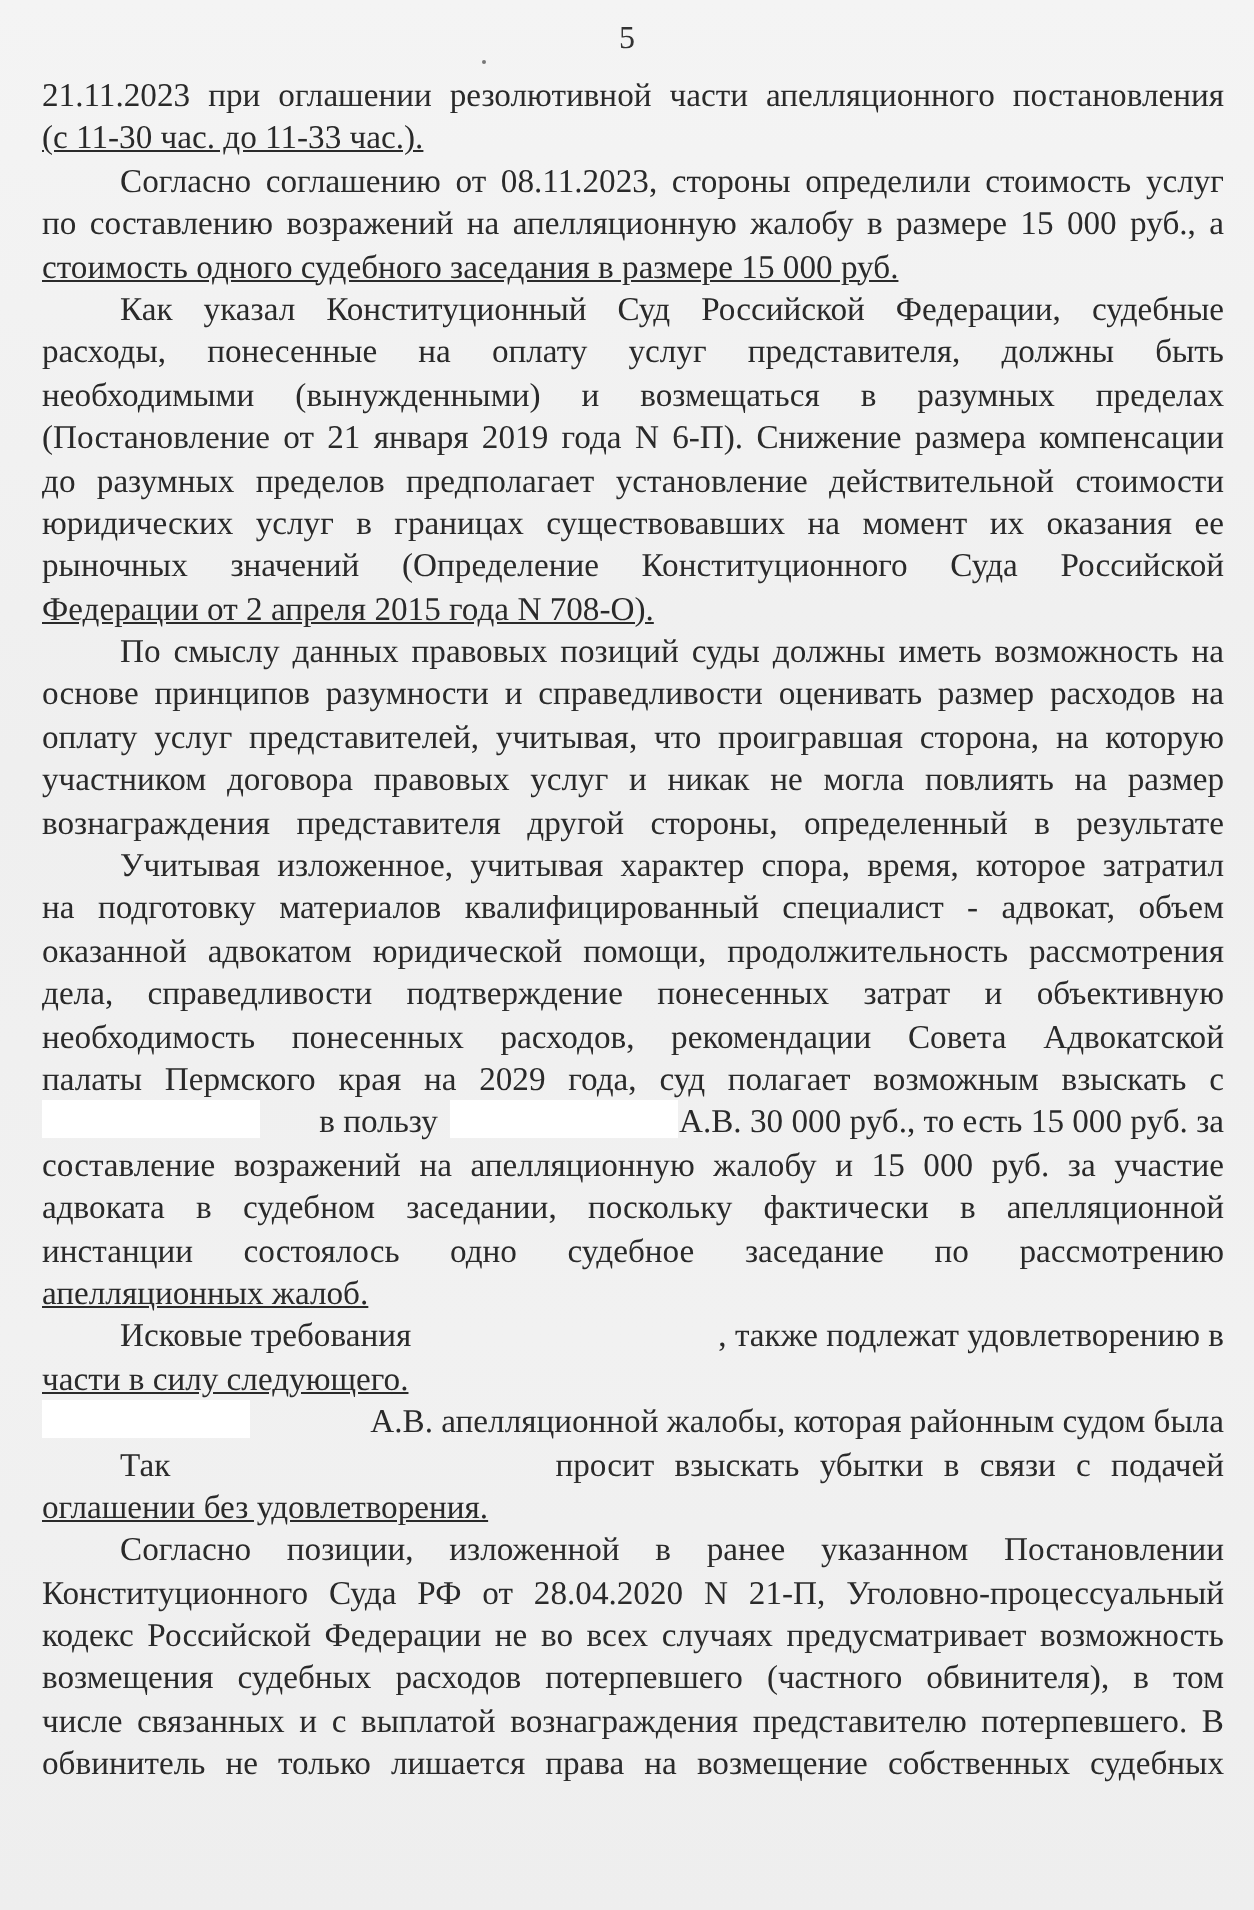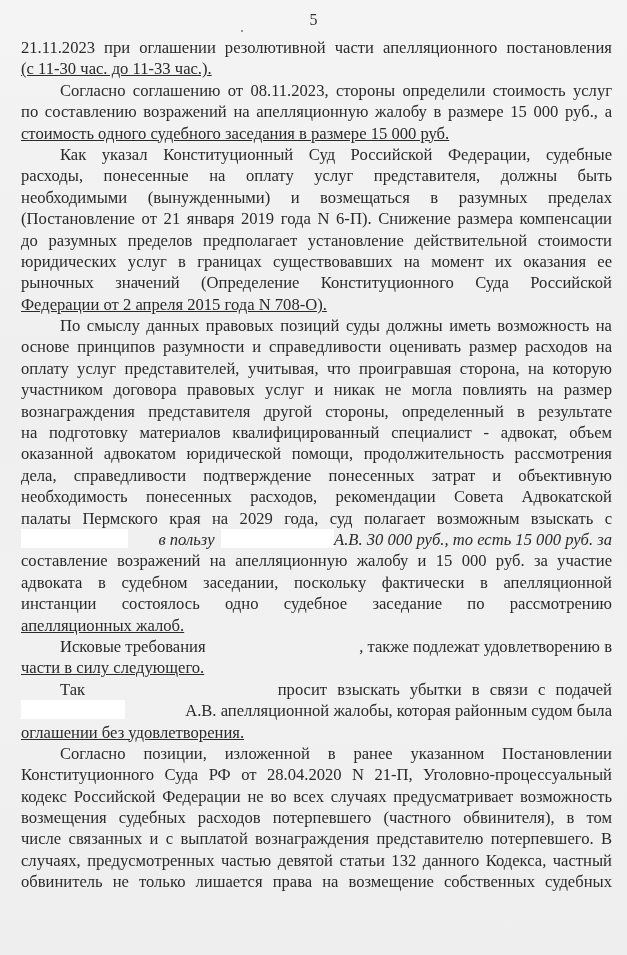--- a/index.html
+++ b/index.html
@@ -110,26 +110,27 @@
 
     <div class="para">
       <span class="line ind">По смыслу данных правовых позиций суды должны иметь возможность на</span>
       <span class="line">основе принципов разумности и справедливости оценивать размер расходов на</span>
       <span class="line">оплату услуг представителей, учитывая, что проигравшая сторона, на которую</span>
       <span class="line">участником договора правовых услуг и никак не могла повлиять на размер</span>
       <span class="line">вознаграждения представителя другой стороны, определенный в результате</span>
     </div>
 
     <div class="para">
+      <span class="line ind">Учитывая изложенное, учитывая характер спора, время, которое затратил</span>
       <span class="line">на подготовку материалов квалифицированный специалист - адвокат, объем</span>
       <span class="line">оказанной адвокатом юридической помощи, продолжительность рассмотрения</span>
       <span class="line">дела, справедливости подтверждение понесенных затрат и объективную</span>
       <span class="line">необходимость понесенных расходов, рекомендации Совета Адвокатской</span>
       <span class="line">палаты Пермского края на 2029 года, суд полагает возможным взыскать с</span>
-      <span class="line" style="display:flex;justify-content:flex-start;text-align:left;font-style:italic;">
+      <span class="line" style="display:flex;justify-content:flex-start;text-align:left;">
         <span class="redact" style="width:118px;margin-left:-6px;"></span>
         <span style="margin-left:30px;">в пользу</span>
         <span class="redact" style="width:118px;margin-left:6px;"></span>
         <span style="margin-left:auto;">А.В. 30 000 руб., то есть 15 000 руб. за</span>
       </span>
       <span class="line">составление возражений на апелляционную жалобу и 15 000 руб. за участие</span>
       <span class="line">адвоката в судебном заседании, поскольку фактически в апелляционной</span>
       <span class="line">инстанции состоялось одно судебное заседание по рассмотрению</span>
       <span class="line last">апелляционных жалоб.</span>
     </div>
@@ -137,37 +138,36 @@
     <div class="para">
       <span class="line ind" style="display:flex;text-align:left;">
         <span>Исковые требования</span>
         <span class="redact" style="width:150px;margin-left:4px;background:transparent;"></span>
         <span style="margin-left:auto;">, также подлежат удовлетворению в</span>
       </span>
       <span class="line last">части в силу следующего.</span>
     </div>
 
     <div class="para">
+      <span class="line" style="display:flex;text-align:left;">
+        <span class="redact" style="width:110px;margin-left:-6px;"></span>
+        <span style="margin-left:auto;">А.В. апелляционной жалобы, которая районным судом была</span>
+      </span>
       <span class="line ind" style="display:flex;text-align:left;">
         <span>Так</span>
         <span class="redact" style="width:150px;margin-left:8px;background:transparent;"></span>
         <span style="margin-left:auto;word-spacing:6px;">просит взыскать убытки в связи с подачей</span>
-      </span>
-      <span class="line" style="display:flex;text-align:left;">
-        <span class="redact" style="width:110px;margin-left:-6px;"></span>
-        <span style="margin-left:auto;">А.В. апелляционной жалобы, которая районным судом была</span>
       </span>
       <span class="line last">оглашении без удовлетворения.</span>
     </div>
 
     <div class="para">
       <span class="line ind">Согласно позиции, изложенной в ранее указанном Постановлении</span>
       <span class="line">Конституционного Суда РФ от 28.04.2020 N 21-П, Уголовно-процессуальный</span>
       <span class="line">кодекс Российской Федерации не во всех случаях предусматривает возможность</span>
       <span class="line">возмещения судебных расходов потерпевшего (частного обвинителя), в том</span>
       <span class="line">числе связанных и с выплатой вознаграждения представителю потерпевшего. В</span>
-      <span class="line">случаях, предусмотренных частью девятой статьи 132 данного Кодекса, частный</span>
       <span class="line">обвинитель не только лишается права на возмещение собственных судебных</span>
 
     </div>
 
   </div>
 </div>
 
 </body></html>

